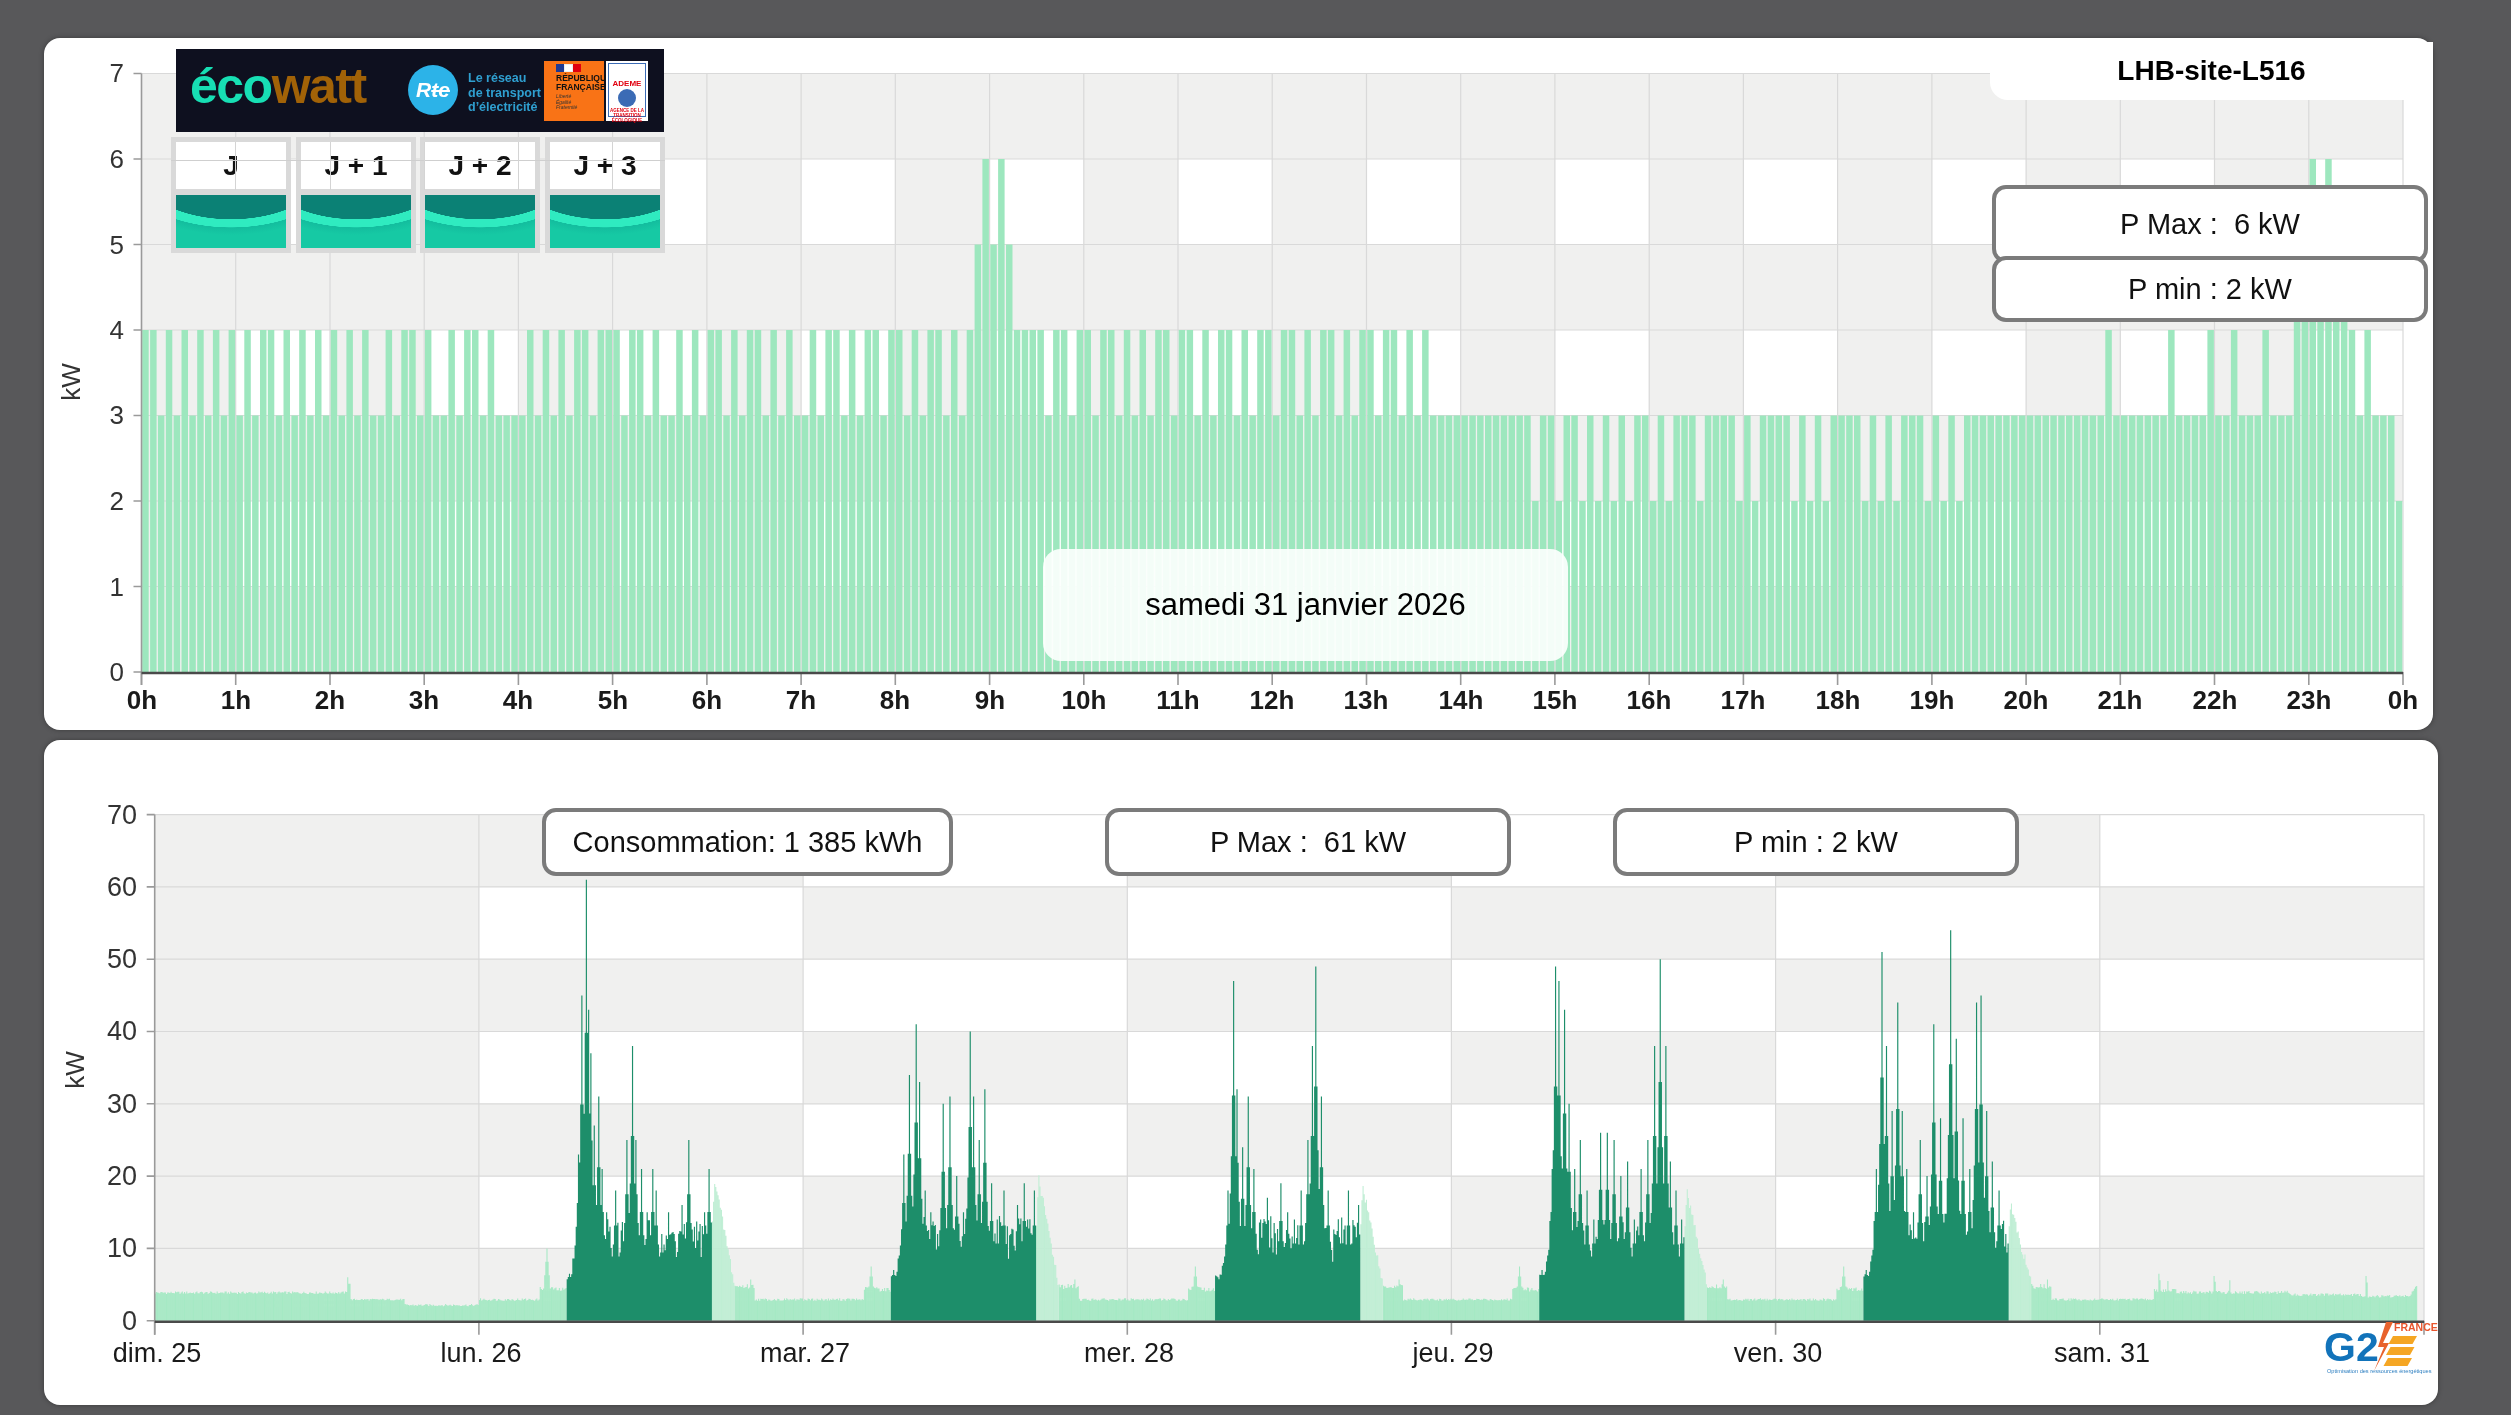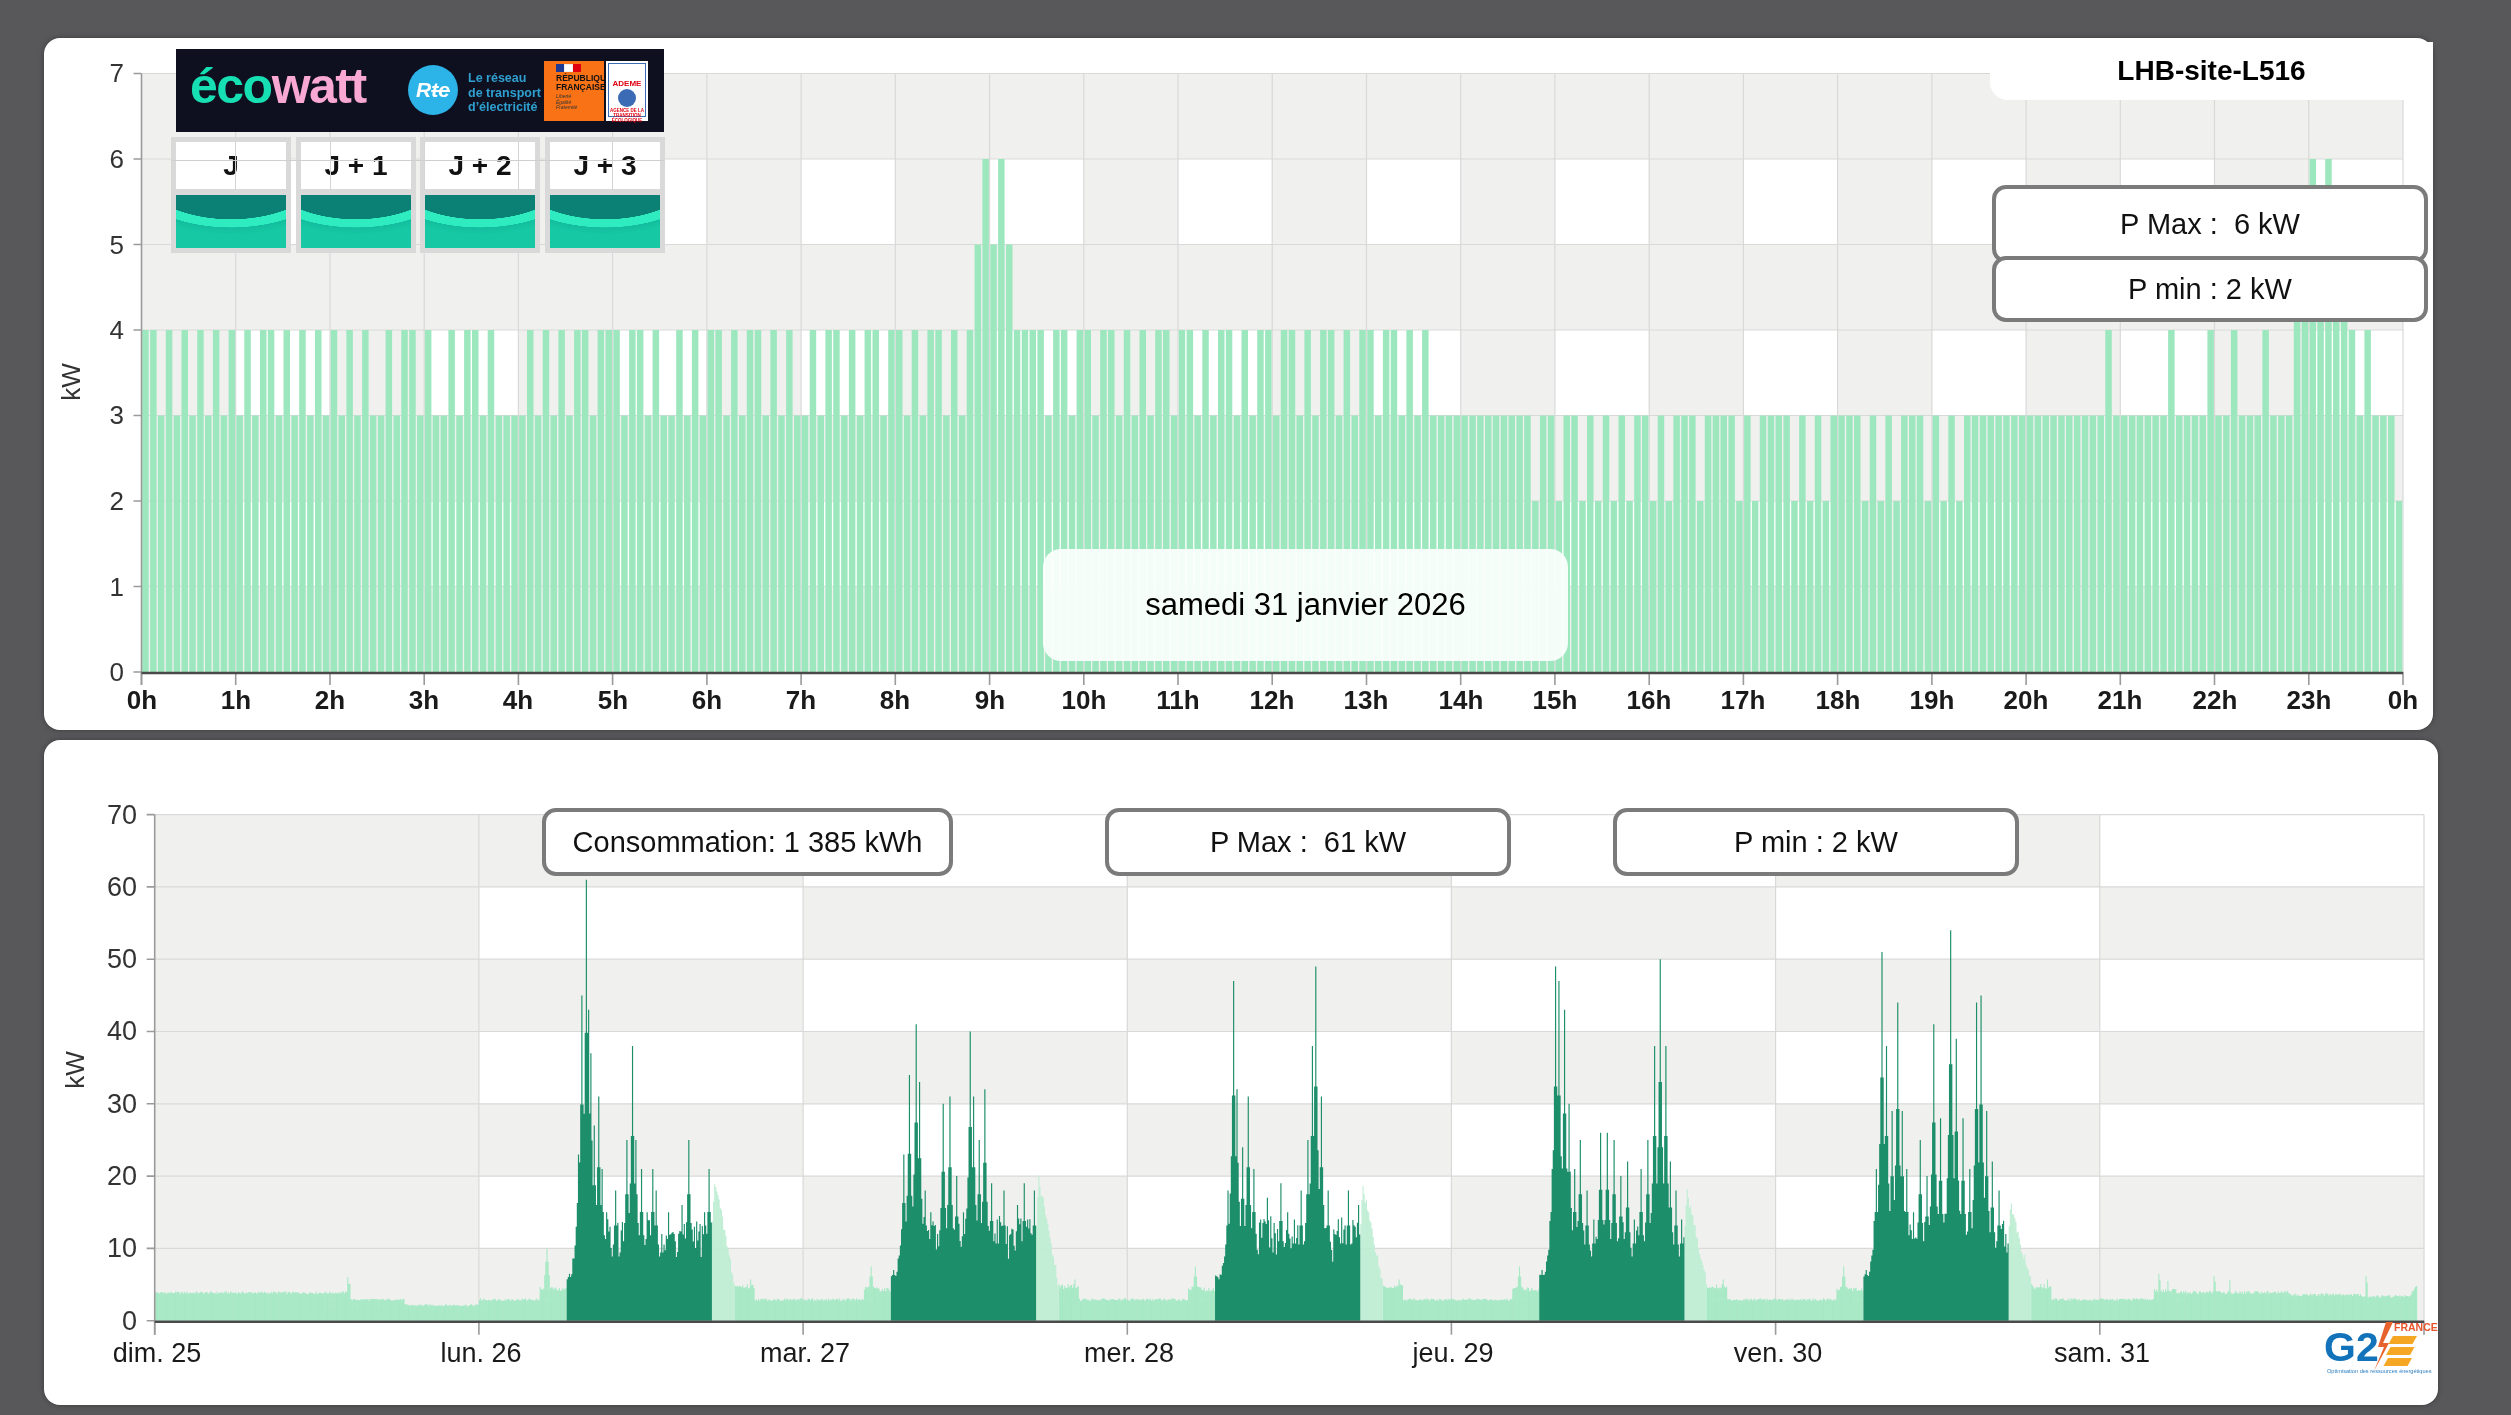--- a/index.html
+++ b/index.html
@@ -49,21 +49,21 @@
       <text x="80" y="472" text-anchor="end" font-size="26" fill="#333">2</text>
       <text x="80" y="386" text-anchor="end" font-size="26" fill="#333">3</text>
       <text x="80" y="301" text-anchor="end" font-size="26" fill="#333">4</text>
       <text x="80" y="216" text-anchor="end" font-size="26" fill="#333">5</text>
       <text x="80" y="130" text-anchor="end" font-size="26" fill="#333">6</text>
       <text x="80" y="44" text-anchor="end" font-size="26" fill="#333">7</text>
       <text x="36" y="344" text-anchor="middle" font-size="26" fill="#333" transform="rotate(-90 36 344)">kW</text>
     </svg>
 
 <div style="position:absolute;left:132px;top:11px;width:488px;height:83px;background:#0e101f">
-  <div style="position:absolute;left:14px;top:8px;font-size:50px;font-weight:800;letter-spacing:-1.5px"><span style="color:#17dfb4">éco</span><span style="color:#f9a8d4">watt</span></div>
+  <div style="position:absolute;left:14px;top:8px;font-size:50px;font-weight:800;letter-spacing:-1.5px"><span style="color:#17dfb4">éco</span><span style="color:#a16207">watt</span></div>
   <div style="position:absolute;left:232px;top:16px;width:50px;height:50px;border-radius:50%;background:#2cb3e8;display:flex;align-items:center;justify-content:center;color:#fff;font-size:21px;font-weight:700;font-style:italic">R<span style="text-decoration:line-through">te</span></div>
   <div style="position:absolute;left:292px;top:22px;color:#2f9fd0;font-size:12.5px;line-height:14.5px;font-weight:700">Le réseau<br>de transport<br>d’électricité</div>
   <div style="position:absolute;left:368px;top:12px;width:60px;height:60px;background:#f97316;padding:3px 12px">
      <div style="display:flex;height:8px;width:25px">
           <div style="width:8px;background:#1f3a93"></div>
           <div style="width:9px;background:#fff;border:0.5px solid #eee"></div>
           <div style="width:8px;background:#e1000f"></div>
         </div>
      <div style="font-size:8.5px;font-weight:700;color:#111;line-height:9px;margin-top:2px">RÉPUBLIQUE<br>FRANÇAISE</div>
      <div style="font-size:5px;color:#333;line-height:5.5px;margin-top:2px;font-style:italic">Liberté<br>Égalité<br>Fraternité</div>

